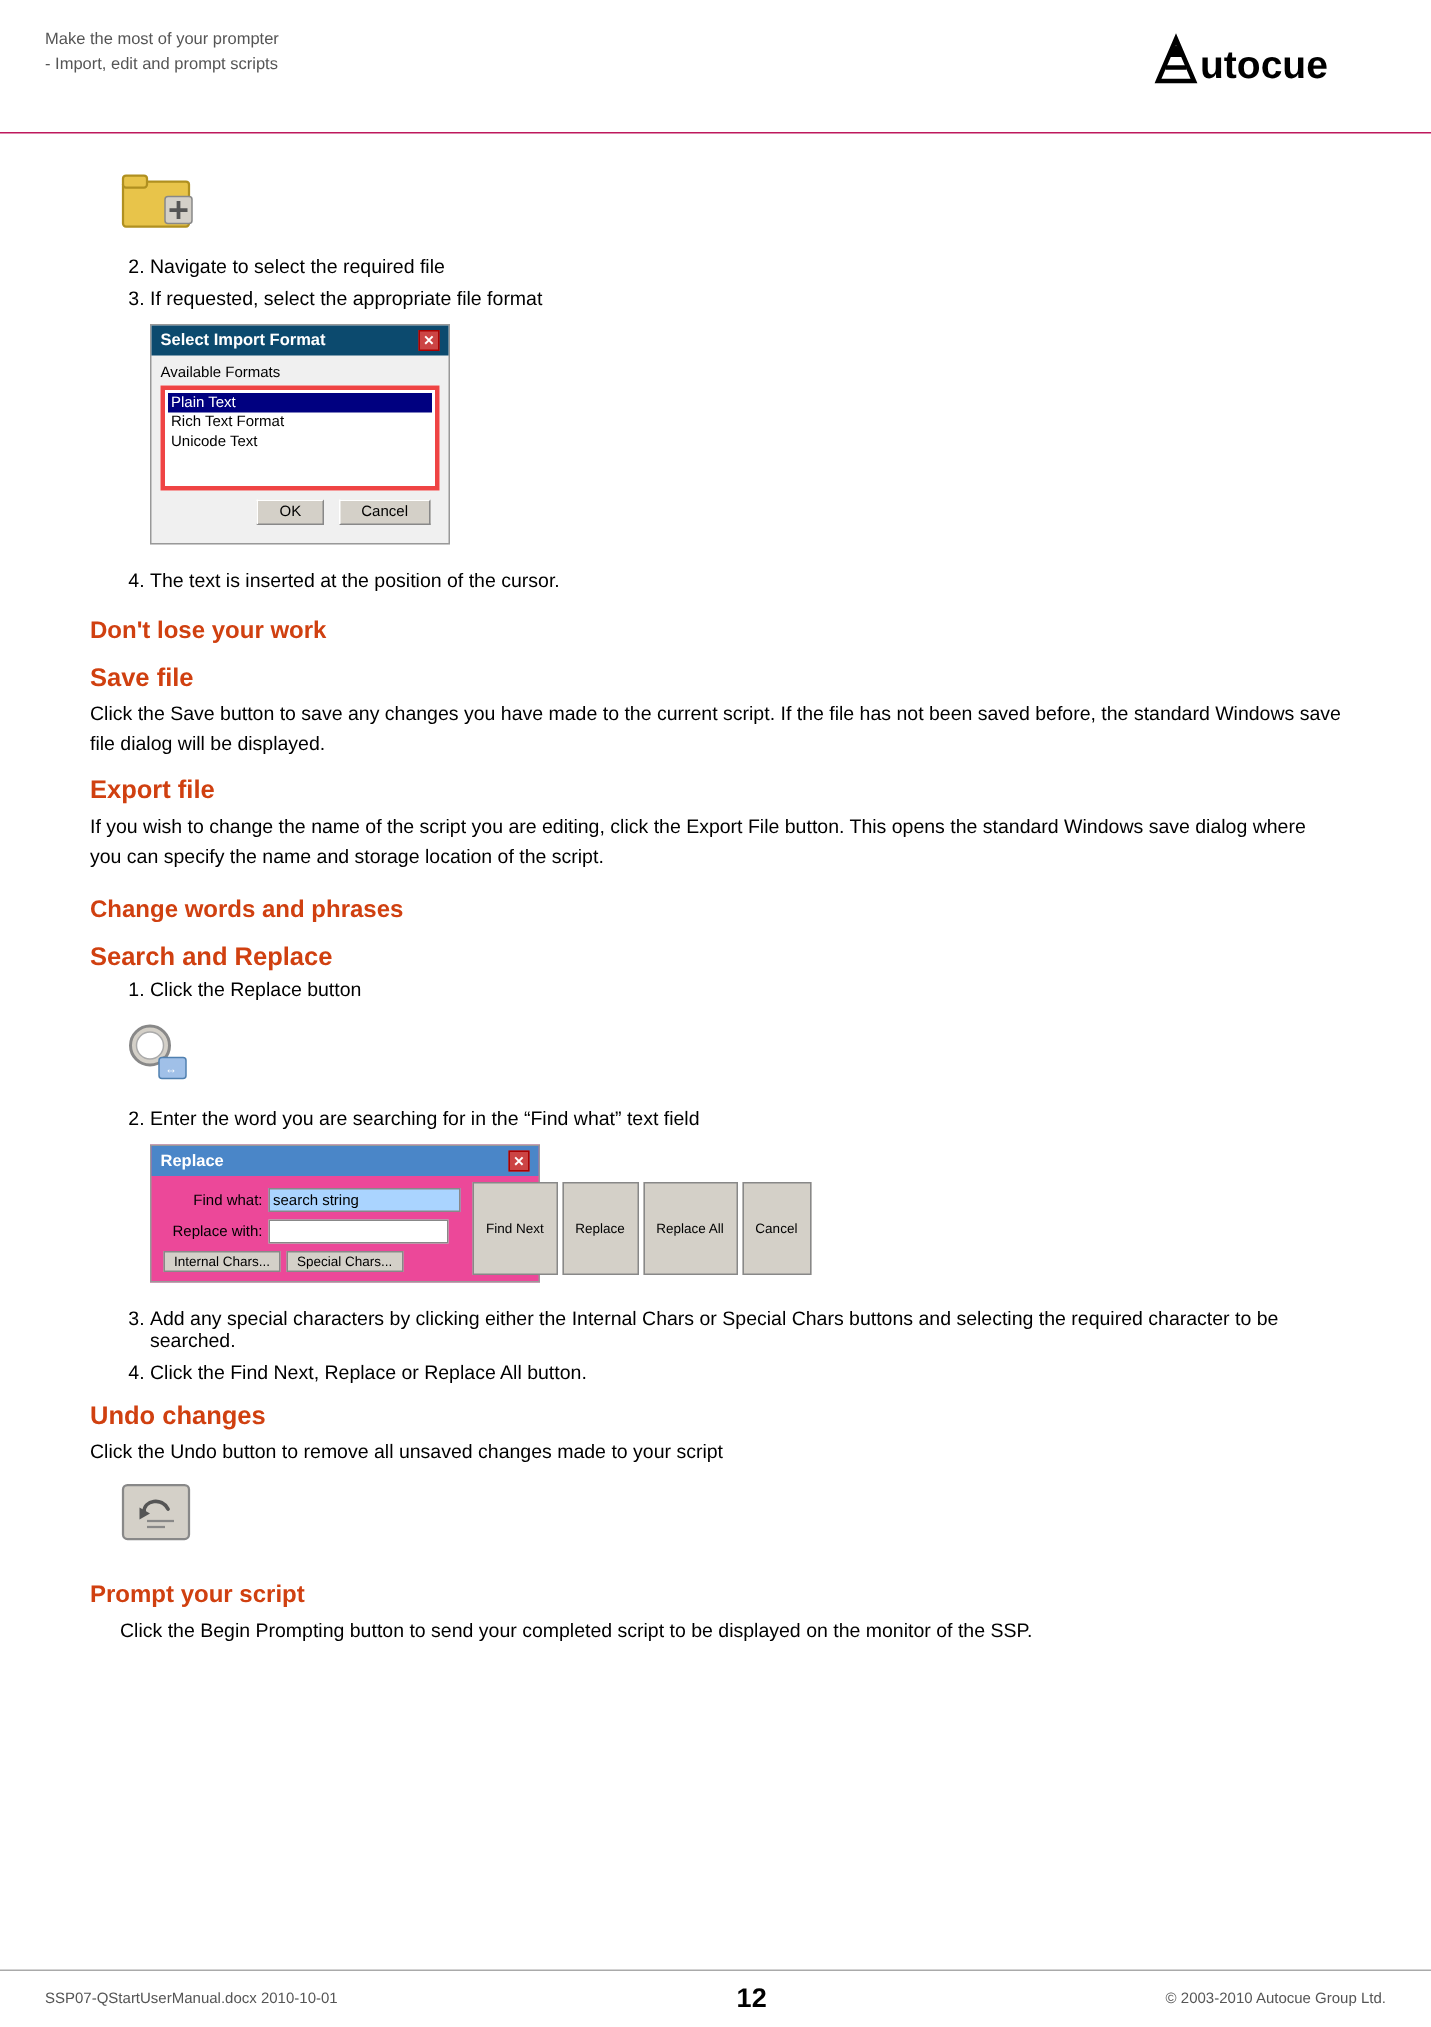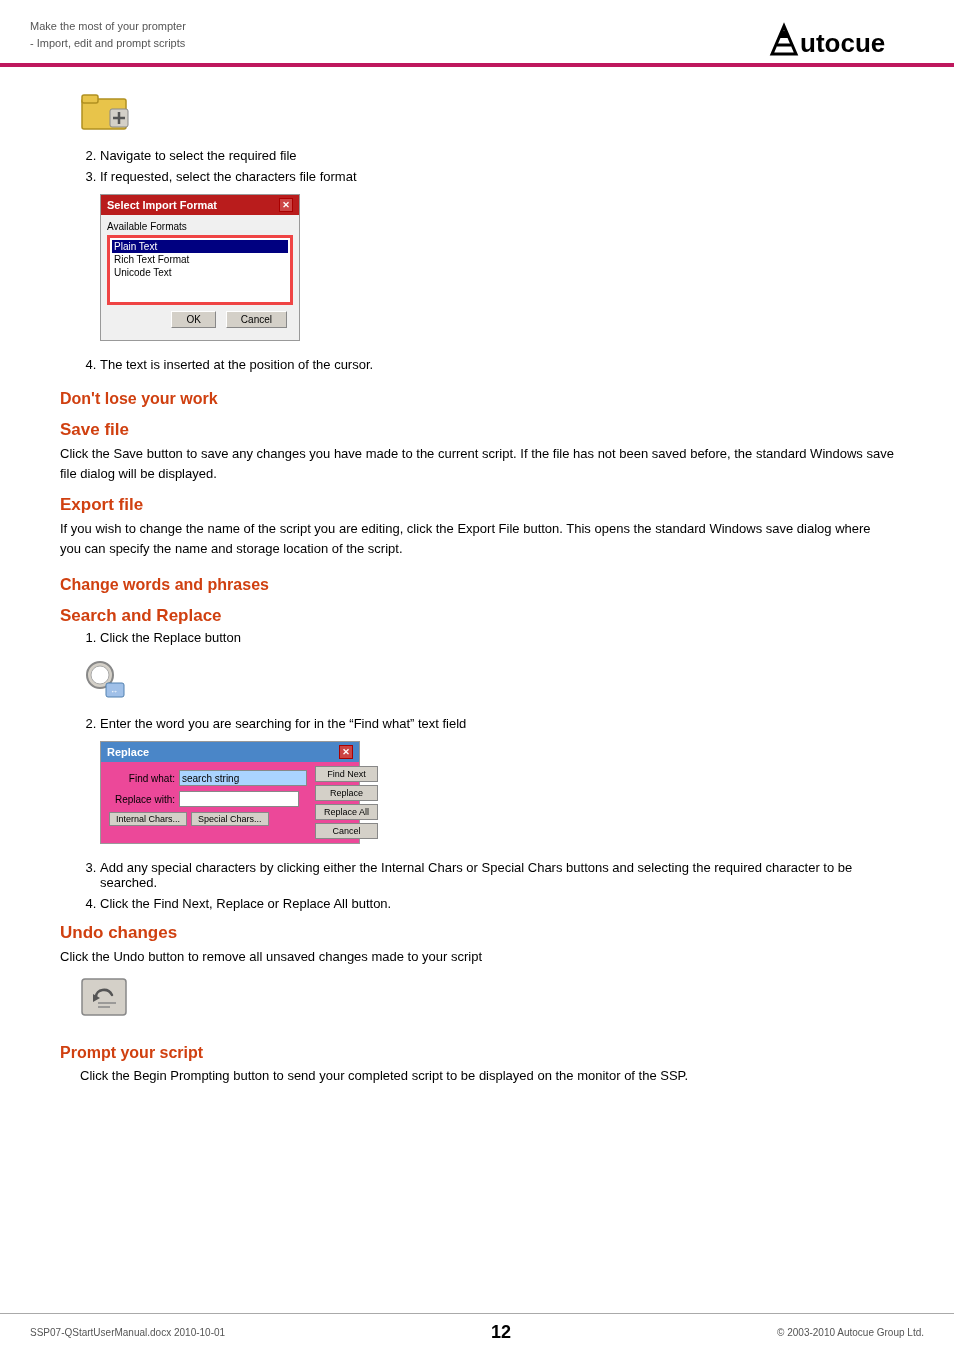--- a/index.html
+++ b/index.html
@@ -17,22 +17,22 @@
       padding: 0;
       position: relative;
       display: flex;
       flex-direction: column;
     }
     
     .header {
       display: flex;
       justify-content: space-between;
       align-items: flex-start;
-      padding: 18px 30px 0 30px;
-      border-bottom: 4px solid #be185d;
+      padding: 18px 30px 25px 30px;
+      border-bottom: 1px solid #be185d;
     }
     .header-text {
       font-size: 11px;
       color: #555;
       line-height: 1.5;
     }
     .logo-area {
       display: flex;
       align-items: center;
     }
@@ -50,21 +50,21 @@
     }
     
     .dialog-box {
       border: 1px solid #999;
       background: #f0f0f0;
       width: 200px;
       margin: 10px 0 16px 40px;
       font-size: 11px;
     }
     .dialog-titlebar {
-      background: #b91c1c;
+      background: #0c4a6e;
       color: #fff;
       padding: 3px 6px;
       display: flex;
       justify-content: space-between;
       align-items: center;
       font-size: 11px;
       font-weight: bold;
     }
     .dialog-titlebar-close {
       background: #c44;
@@ -169,21 +169,20 @@
     }
     .replace-subbutton {
       background: #d4d0c8;
       border: 1px solid #888;
       padding: 1px 6px;
       font-size: 9px;
       cursor: pointer;
     }
     .replace-side-buttons {
       display: flex;
-      flex-direction: column;
       gap: 3px;
       padding: 4px 6px 4px 0;
     }
     .replace-side-button {
       background: #d4d0c8;
       border: 1px solid #888;
       padding: 2px 8px;
       font-size: 9px;
       cursor: pointer;
       white-space: nowrap;
@@ -256,21 +255,21 @@
         <rect x="2" y="8" width="16" height="8" rx="2" fill="#e8c44a" stroke="#b09020" stroke-width="1.5"></rect>
 
         <rect x="30" y="22" width="18" height="18" rx="2" fill="#d4d0c8" stroke="#888" stroke-width="1"></rect>
         <line x1="39" y1="25" x2="39" y2="37" stroke="#555" stroke-width="2.5"></line>
         <line x1="33" y1="31" x2="45" y2="31" stroke="#555" stroke-width="2.5"></line>
       </svg>
     </div>
 
     <ol class="step-list" start="2">
       <li>Navigate to select the required file</li>
-      <li>If requested, select the characters file format</li>
+      <li>If requested, select the appropriate file format</li>
     </ol>
 
     <div class="dialog-box">
       <div class="dialog-titlebar">
         <span>Select Import Format</span>
         <div class="dialog-titlebar-close">✕</div>
       </div>
       <div class="dialog-body">
         <div class="dialog-label">Available Formats</div>
         <div class="dialog-listbox">

